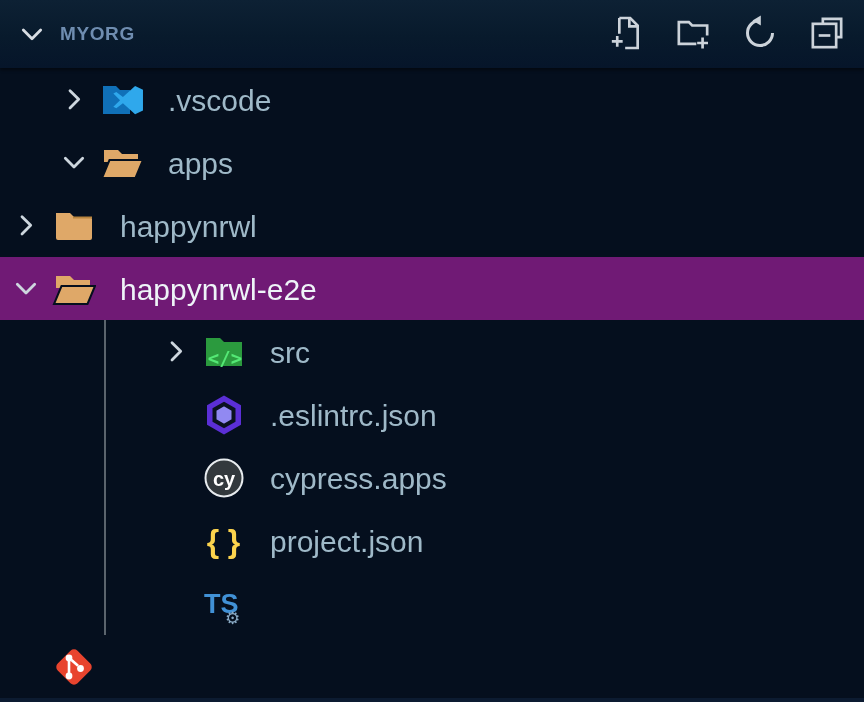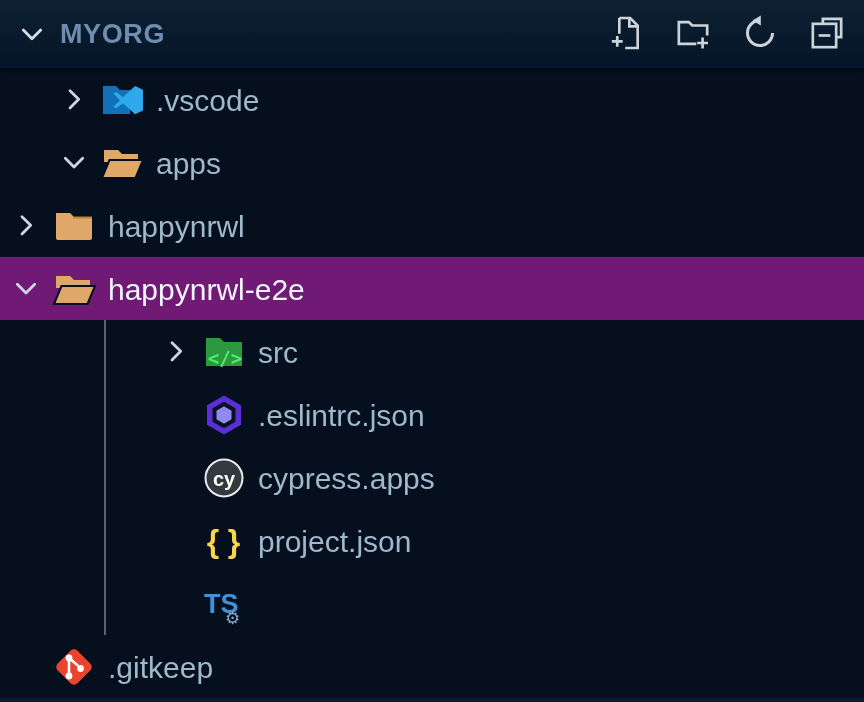--- a/index.html
+++ b/index.html
@@ -13,37 +13,37 @@
 
   
   .section-header{
     height:68px;flex:none;display:flex;align-items:center;
     background:linear-gradient(180deg,#0d2134 0%,#081a2c 55%,#06152a 100%);
     box-shadow:0 2px 3px rgba(0,0,0,.45);
     padding:0 16px 0 14px;position:relative;z-index:2;cursor:pointer;
   }
   .section-header .twisty-hdr{width:36px;height:36px;display:flex;align-items:center;justify-content:center;flex:none;}
   .section-title{
-    color:#6f8db0;font-size:27px;font-weight:700;letter-spacing:.6px;
+    color:#6f8db0;font-size:19px;font-weight:700;letter-spacing:.6px;
     margin-left:10px;flex:1;white-space:nowrap;
   }
   .actions{display:flex;align-items:center;gap:25px;}
   .action-btn{
     width:42px;height:42px;border:none;background:transparent;padding:0;margin:0;
     display:flex;align-items:center;justify-content:center;cursor:pointer;border-radius:6px;
   }
 
   
   .tree{position:relative;flex:1;}
   .row{height:63px;display:flex;align-items:center;cursor:pointer;}
   .row.selected{background:#701a75;}
   .twisty{width:52px;height:52px;flex:none;display:flex;align-items:center;justify-content:center;}
   .ficon{width:44px;height:44px;flex:none;display:flex;align-items:center;justify-content:center;}
   .label{
-    color:#9fb9c8;font-size:30px;margin-left:12px;white-space:nowrap;line-height:1;
+    color:#9fb9c8;font-size:30px;margin-left:24px;white-space:nowrap;line-height:1;
     padding-top:2px;
   }
   .row.selected .label{color:#eef4f8;}
   .level-1{padding-left:48px;}
   .level-2{}
   .level-3{padding-left:150px;}
 
   .indent-guide{
     position:absolute;left:104px;top:252px;width:2px;height:315px;
     background:#6b737b;opacity:.85;
@@ -206,19 +206,18 @@
         <span class="twisty"></span>
         <span class="ficon">
           <svg width="44" height="44" viewBox="0 0 44 44">
             <rect x="8" y="8" width="28" height="28" rx="5" transform="rotate(45 22 22)" fill="#e8442e"></rect>
             <path d="M17 15 v14 M19.5 15 l6.5 5.7" stroke="#ffffff" stroke-width="2.6" fill="none"></path>
             <circle cx="17" cy="13" r="3.4" fill="#ffffff"></circle>
             <circle cx="17" cy="31" r="3.4" fill="#ffffff"></circle>
             <circle cx="28.5" cy="23.5" r="3.4" fill="#ffffff"></circle>
           </svg>
         </span>
-        <span class="label">.gitkeep</span>
       </div>
       <div class="indent-guide"></div>
   </div>
 
   <div class="bottom-strip"></div>
 </div>
 
 </body></html>

